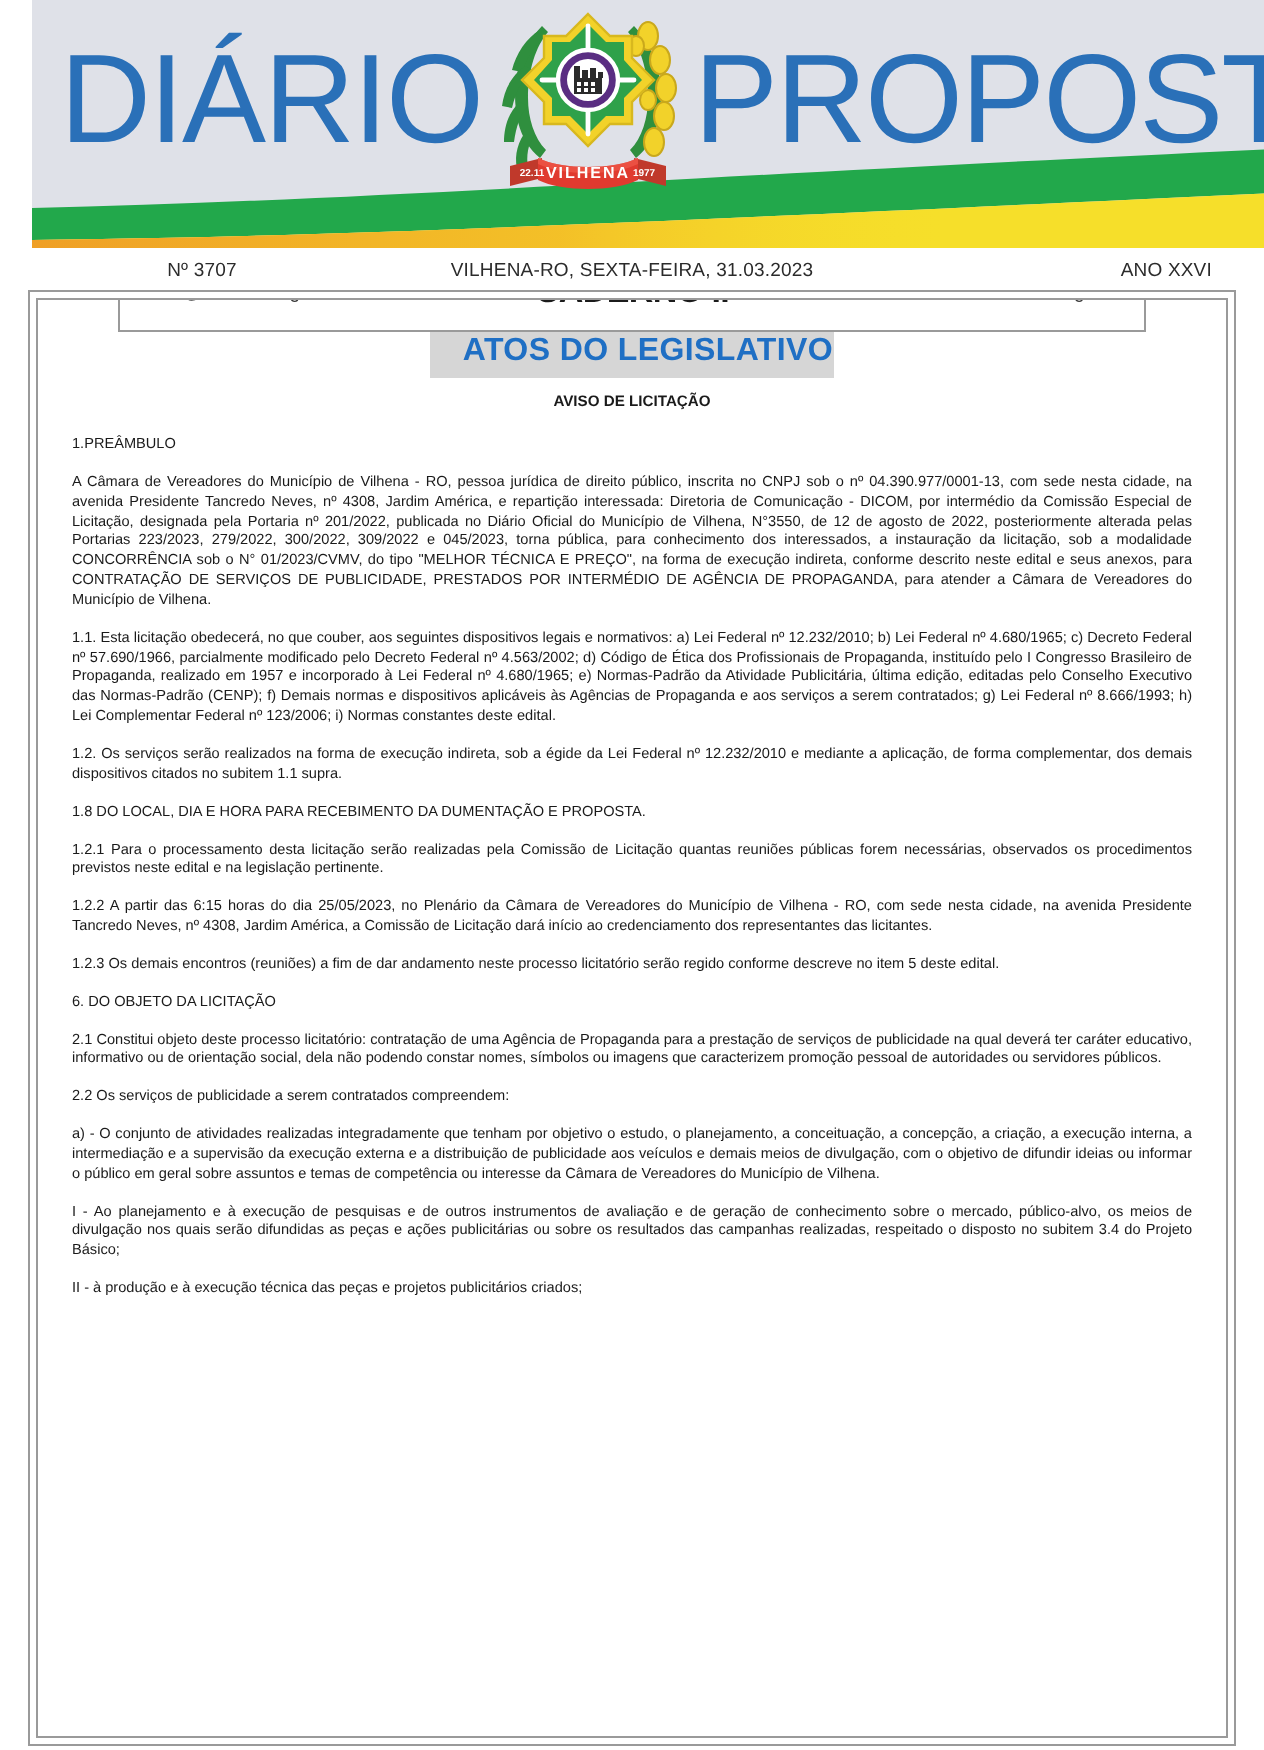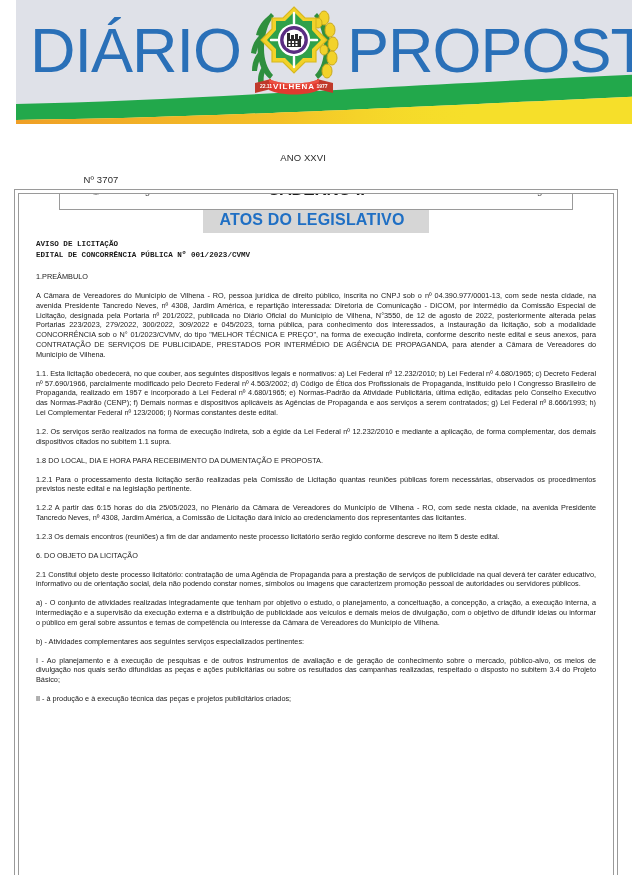--- a/index.html
+++ b/index.html
@@ -41,21 +41,21 @@
     margin-top:2px;
   }
 
   
   .infoline{
     display:flex;align-items:center;
     padding:6px 26px 2px 26px;
     font-size:9.5px;color:#2b2b2b;
     letter-spacing:.1px;
   }
-  .infoline .left{width:150px;text-align:center;margin-top:44px;}
+  .infoline .left{width:150px;text-align:center;}
   .infoline .center{flex:1;text-align:center;}
   .infoline .right{width:150px;text-align:right;}
 
   
   .frame{
     position:relative;
     margin:2px 14px 0 14px;
     height:728px;
     box-sizing:border-box;
     border:1px solid #9a9a9a;
@@ -102,30 +102,30 @@
   }
   .atos-banner{
     text-align:center;
     margin:0 0 6px 0;
   }
   .atos-banner span{
     display:inline-block;
     background:#d6d6d6;
     color:#1f6fc4;
     font-size:16px;font-weight:bold;
-    padding:3px 24px 4px 16px;
+    padding:3px 0 4px 16px;
     letter-spacing:.2px;
   }
   .aviso{
+    text-align:center;
     font-size:7.6px;
     font-weight:bold;
     color:#1a1a1a;
     line-height:1.45;
     margin-bottom:11px;
-    font-family:Liberation Mono, monospace;
   }
   .sec{
     font-size:7.3px;
     color:#1a1a1a;
     line-height:1.35;
     margin:0 0 9px 0;
   }
   .sec.just{text-align:justify;}
   .sec.head{margin-bottom:9px;}
 </style>
@@ -222,20 +222,21 @@
         <text x="81" y="89" text-anchor="middle" font-family="'Liberation Sans', sans-serif" font-size="5" font-weight="bold" fill="#ffffff">1977</text>
       </svg>
     </div>
 
     <div class="word">PROPOSTA</div>
   </div>
 </div>
 
 <div class="infoline">
   <div class="left">Nº 3707</div>
+  <div class="center">VILHENA-RO,  SEXTA-FEIRA, 31.03.2023</div>
   <div class="right">ANO XXVI</div>
 </div>
 
 <div class="frame">
   <div class="frame-inner">
 
     <div class="caderno-bar">
       <div class="caderno-email">dov@vilhena.ro.gov.br</div>
       <div class="caderno-title">CADERNO II</div>
       <div class="caderno-url">www.vilhena.ro.leg.br/</div>
@@ -246,36 +247,35 @@
     <div class="nub" style="right:35px;top:-9px;"></div>
 
     <div class="content">
 
       <div class="atos-banner">
         <span>ATOS DO LEGISLATIVO</span>
       </div>
 
       <div class="aviso">
         <div>AVISO DE LICITAÇÃO</div>
-        <div>EDITAL DE CONCORRÊNCIA PÚBLICA Nº 001/2023/CVMV</div>
       </div>
 
       <div class="sec head">1.PREÂMBULO</div>
       <div class="sec just">A Câmara de Vereadores do Município de Vilhena - RO, pessoa jurídica de direito público, inscrita no CNPJ sob o nº 04.390.977/0001-13, com sede nesta cidade, na avenida Presidente Tancredo Neves, nº 4308, Jardim América, e repartição interessada: Diretoria de Comunicação - DICOM,  por intermédio da Comissão Especial de Licitação, designada pela Portaria nº 201/2022, publicada no Diário Oficial do Município de Vilhena, N°3550, de 12 de agosto de 2022, posteriormente alterada pelas Portarias 223/2023, 279/2022, 300/2022, 309/2022 e 045/2023, torna pública, para conhecimento dos interessados, a instauração da licitação, sob a modalidade CONCORRÊNCIA sob o N° 01/2023/CVMV, do tipo "MELHOR TÉCNICA E PREÇO", na forma de execução indireta, conforme descrito neste edital e seus anexos, para CONTRATAÇÃO DE SERVIÇOS DE PUBLICIDADE, PRESTADOS POR INTERMÉDIO DE AGÊNCIA DE PROPAGANDA, para atender a Câmara de Vereadores do Município de Vilhena.</div>
 
       <div class="sec just">1.1. Esta licitação obedecerá, no que couber, aos seguintes dispositivos legais e normativos: a) Lei Federal nº 12.232/2010; b) Lei Federal nº 4.680/1965; c) Decreto Federal nº 57.690/1966, parcialmente modificado pelo Decreto Federal nº 4.563/2002; d) Código de Ética dos Profissionais de Propaganda, instituído pelo I Congresso Brasileiro de Propaganda, realizado em 1957 e incorporado à Lei Federal nº 4.680/1965; e) Normas-Padrão da Atividade Publicitária, última edição, editadas pelo Conselho Executivo das Normas-Padrão (CENP); f) Demais normas e dispositivos aplicáveis às Agências de Propaganda e aos serviços a serem contratados; g) Lei Federal nº 8.666/1993; h) Lei Complementar Federal nº 123/2006; i) Normas constantes deste edital.</div>
       <div class="sec just">1.2. Os serviços serão realizados na forma de execução indireta, sob a égide da Lei Federal nº 12.232/2010 e mediante a aplicação, de forma complementar, dos demais dispositivos citados no subitem 1.1 supra.</div>
 
       <div class="sec head">1.8 DO LOCAL, DIA E HORA PARA RECEBIMENTO DA DUMENTAÇÃO E PROPOSTA.</div>
       <div class="sec just">1.2.1 Para o processamento desta licitação serão realizadas pela Comissão de Licitação quantas reuniões públicas forem necessárias, observados os procedimentos previstos neste edital e na legislação pertinente.</div>
       <div class="sec just">1.2.2 A partir das 6:15 horas do dia 25/05/2023, no Plenário da Câmara de Vereadores do Município de Vilhena - RO, com sede nesta cidade, na avenida Presidente Tancredo Neves, nº 4308, Jardim América, a Comissão de Licitação dará início ao credenciamento dos representantes das licitantes.</div>
       <div class="sec just">1.2.3 Os demais encontros (reuniões) a fim de dar andamento neste processo licitatório serão regido conforme descreve no item 5 deste edital.</div>
 
       <div class="sec head">6. DO OBJETO DA LICITAÇÃO</div>
       <div class="sec just">2.1 Constitui objeto deste processo licitatório: contratação de uma Agência de Propaganda para a prestação de serviços de publicidade na qual deverá ter caráter educativo, informativo ou de orientação social, dela não podendo constar nomes, símbolos ou imagens que caracterizem promoção pessoal de autoridades ou servidores públicos.</div>
+      <div class="sec just">2.2 Os serviços de publicidade a serem contratados compreendem:</div>
       <div class="sec just">a)             - O conjunto de atividades realizadas integradamente que tenham por objetivo o estudo, o planejamento, a conceituação, a concepção, a criação, a execução interna, a intermediação e a supervisão da execução externa e a distribuição de publicidade aos veículos e demais meios de divulgação, com o objetivo de difundir ideias ou informar o público em geral sobre assuntos e temas de competência ou interesse da Câmara de Vereadores do Município de Vilhena.</div>
-      <div class="sec just">b)             - Atividades complementares aos seguintes serviços especializados pertinentes:</div>
       <div class="sec just">I - Ao planejamento e à execução de pesquisas e de outros instrumentos de avaliação e de geração de conhecimento sobre o mercado, público-alvo, os meios de divulgação nos quais serão difundidas as peças e ações publicitárias ou sobre os resultados das campanhas realizadas, respeitado o disposto no subitem 3.4  do Projeto Básico;</div>
       <div class="sec just">II - à produção e à execução técnica das peças e projetos publicitários criados;</div>
 
     </div>
   </div>
 </div>
 
 </body></html>

